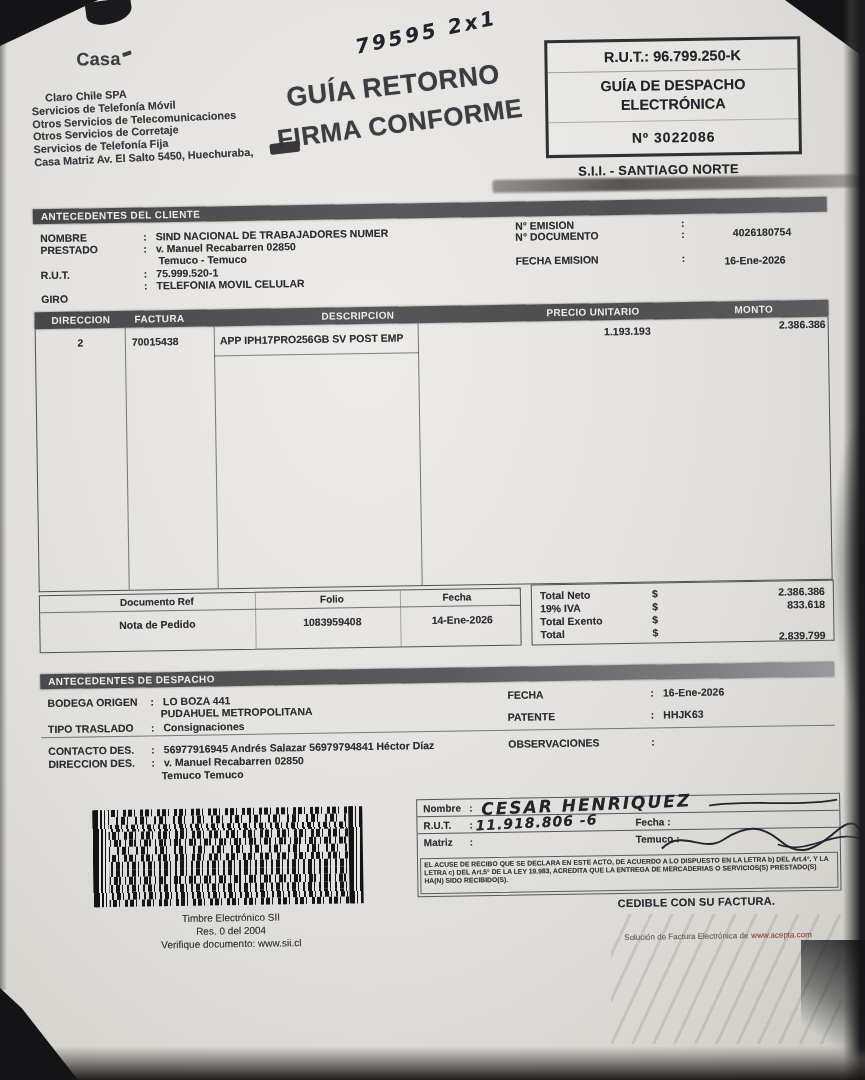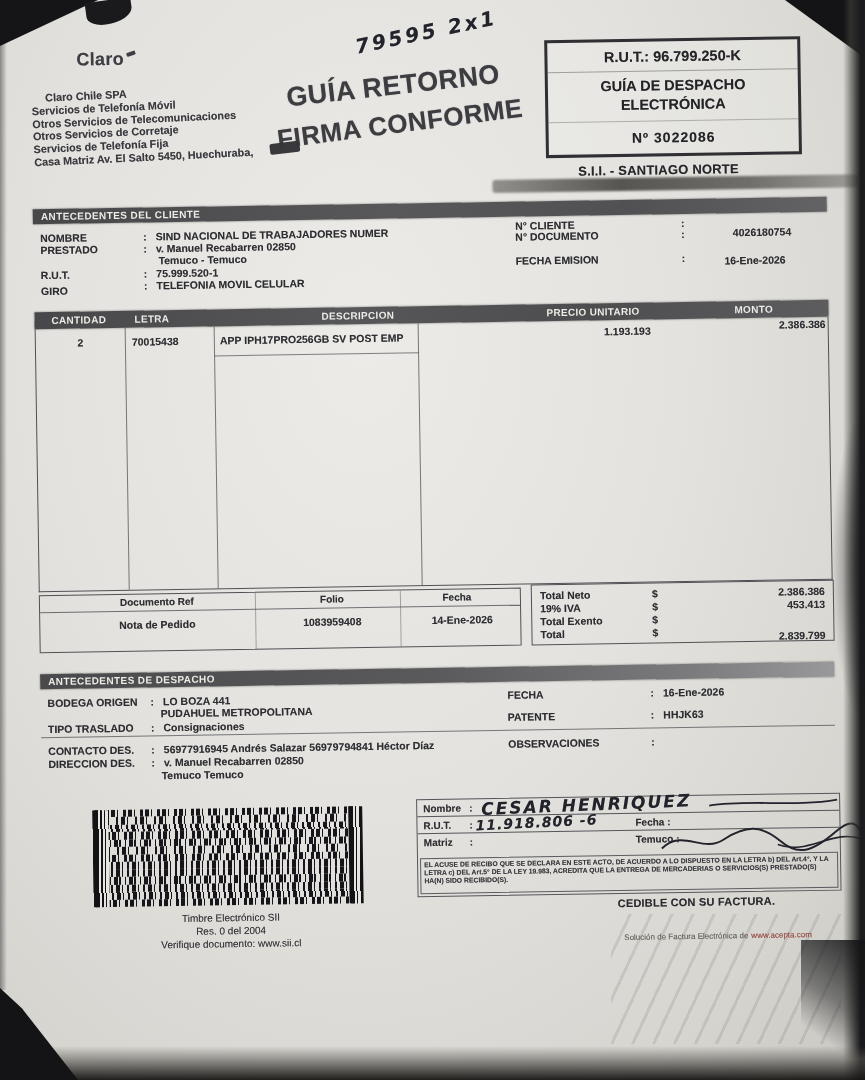--- a/index.html
+++ b/index.html
@@ -45,21 +45,21 @@
           background:linear-gradient(90deg,#47474a,#58585a 45%,#515154 75%,#636365);
           box-shadow:0 0 2px rgba(60,60,60,.7);}
   .bar-client{left:38px;top:203px;width:794px;}
   .bar-dispatch{left:38px;top:668px;width:794px;
           background:linear-gradient(90deg,#4a4a4c,#5a5a5c 50%,#7b7b7d 82%,#99999b);}
 
   
   .c-nom-l{left:45px;top:226px}.c-nom-v{left:148px;top:226px}
   .c-dir-l{left:45px;top:238px}.c-dir-v{left:148px;top:238px}.c-dir-v2{left:163px;top:250px}
   .c-rut-l{left:45px;top:263px}.c-rut-v{left:148px;top:263px}
-  .c-giro-l{left:45px;top:279px}.c-giro-v{left:148px;top:275px}
+  .c-giro-l{left:45px;top:287px}.c-giro-v{left:148px;top:275px}
   .c-ncl-l{left:520px;top:221px}.c-ncl-c{left:686px;top:221px}
   .c-ndoc-l{left:520px;top:232px}.c-ndoc-c{left:686px;top:232px}.c-ndoc-v{left:690px;top:231px;width:106px;}
   .c-fem-l{left:520px;top:256px}.c-fem-c{left:686px;top:256px}.c-fem-v{left:690px;top:259px;width:100px;}
 
   
   .bar-items{position:absolute;left:38px;top:306px;width:794px;height:17px;box-sizing:border-box;
           background:linear-gradient(90deg,#48484b,#57575a 40%,#4d4d50 70%,#5d5d60);box-shadow:0 0 2px rgba(60,60,60,.7);}
   .bar-items span{position:absolute;top:0;line-height:17px;color:#edece8;font-size:10px;font-weight:700;letter-spacing:.3px;}
   .h-cant{left:17px}.h-cod{left:100px}.h-desc{left:287px}.h-pre{left:512px}.h-mon{left:700px}
   .items-body{position:absolute;left:38px;top:323px;width:794px;height:263px;box-sizing:border-box;
@@ -150,21 +150,21 @@
 </style>
 </head>
 <body>
 
 <div class="scan">
   <div class="paper"></div>
 
   <div class="doc">
 
     <div class="logo">
-      <span>Claro</span><span class="logo-mark"></span>
+      <span>Casa</span><span class="logo-mark"></span>
     </div>
 
     <div class="company">
       <div class="cline-0">Claro Chile SPA</div>
       <div>Servicios de Telefonía Móvil</div>
       <div>Otros Servicios de Telecomunicaciones</div>
       <div>Otros Servicios de Corretaje</div>
       <div>Servicios de Telefonía Fija</div>
       <div>Casa Matriz Av. El Salto 5450, Huechuraba,</div>
       <span class="addr-smudge"></span>
@@ -185,32 +185,32 @@
     <div class="secbar bar-client">ANTECEDENTES DEL CLIENTE</div>
     <div class="lbl c-nom-l">NOMBRE</div>
     <div class="fld c-nom-v"><span class="vc">:</span><span>SIND NACIONAL DE TRABAJADORES NUMER</span></div>
     <div class="lbl c-dir-l">PRESTADO</div>
     <div class="fld c-dir-v"><span class="vc">:</span><span>v. Manuel Recabarren 02850</span></div>
     <div class="fld c-dir-v2">Temuco -  Temuco</div>
     <div class="lbl c-rut-l">R.U.T.</div>
     <div class="fld c-rut-v"><span class="vc">:</span><span>75.999.520-1</span></div>
     <div class="lbl c-giro-l">GIRO</div>
     <div class="fld c-giro-v"><span class="vc">:</span><span>TELEFONIA MOVIL CELULAR</span></div>
-    <div class="lbl c-ncl-l">N° CLIENTE</div>
+    <div class="lbl c-ncl-l">N° EMISION</div>
     <div class="colon c-ncl-c">:</div>
     <div class="lbl c-ndoc-l">N° DOCUMENTO</div>
     <div class="colon c-ndoc-c">:</div>
     <div class="fld ra c-ndoc-v">4026180754</div>
     <div class="lbl c-fem-l">FECHA EMISION</div>
     <div class="colon c-fem-c">:</div>
     <div class="fld ra c-fem-v">16-Ene-2026</div>
 
     <div class="bar-items">
-      <span class="h-cant">CANTIDAD</span>
-      <span class="h-cod">LETRA</span>
+      <span class="h-cant">DIRECCION</span>
+      <span class="h-cod">FACTURA</span>
       <span class="h-desc">DESCRIPCION</span>
       <span class="h-pre">PRECIO UNITARIO</span>
       <span class="h-mon">MONTO</span>
     </div>
     <div class="items-body">
       <div class="vline vl1"></div>
       <div class="vline vl2"></div>
       <div class="vline vl3"></div>
       <div class="rowline"></div>
       <div class="cell cl-cant">2</div>
@@ -234,21 +234,21 @@
 
     <div class="totbox">
       <div class="trow">
         <span class="tlab">Total Neto</span>
         <span class="tcur">$</span>
         <span class="tval">2.386.386</span>
       </div>
       <div class="trow">
         <span class="tlab">19% IVA</span>
         <span class="tcur">$</span>
-        <span class="tval">453.413</span>
+        <span class="tval">833.618</span>
       </div>
       <div class="trow">
         <span class="tlab">Total Exento</span>
         <span class="tcur">$</span>
         <span class="tval"></span>
       </div>
       <div class="trow trow-total">
         <span class="tlab">Total</span>
         <span class="tcur">$</span>
         <span class="tval">2.839.799</span>

